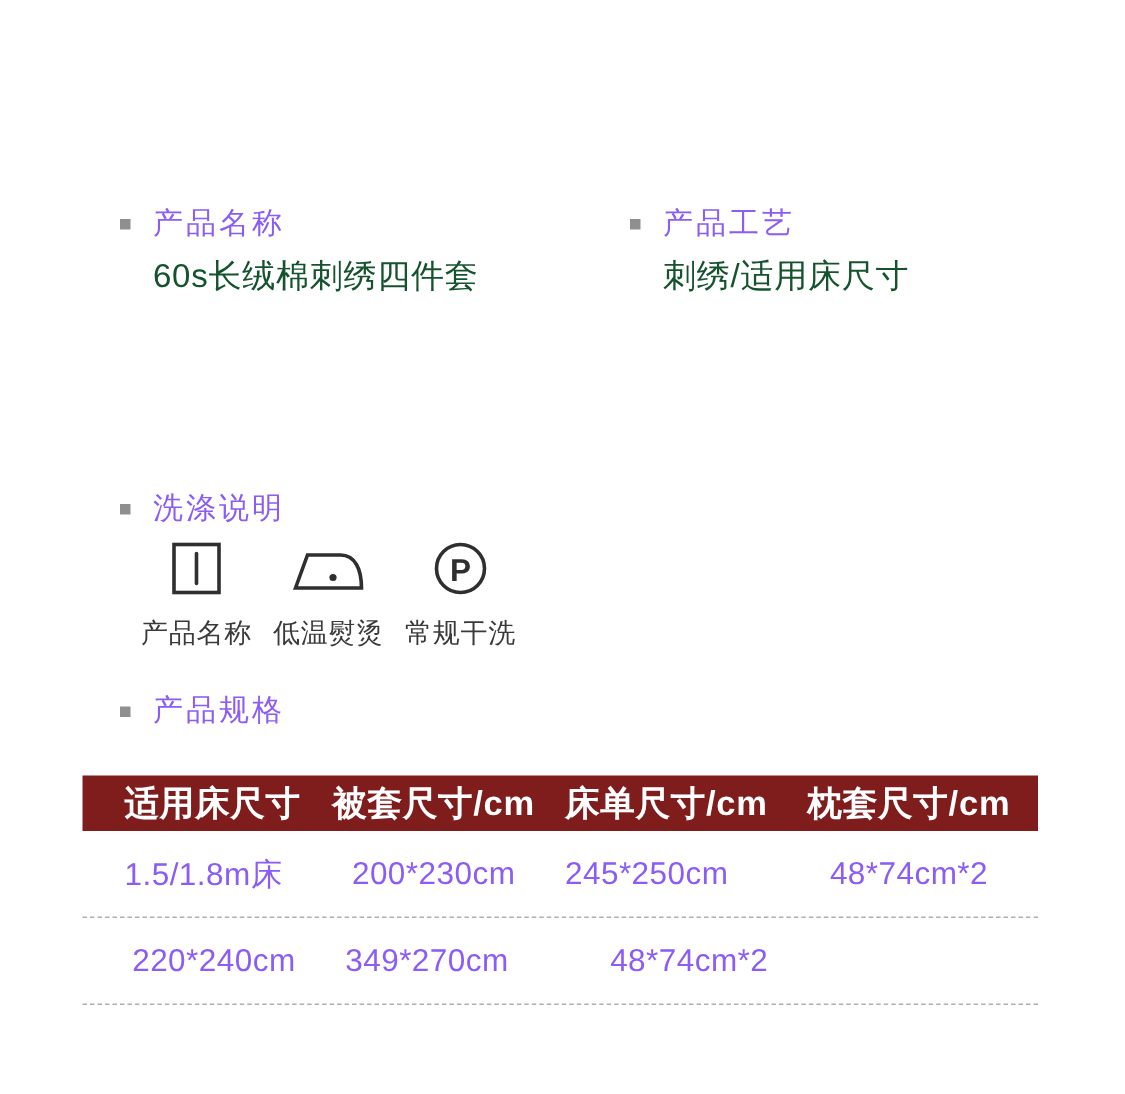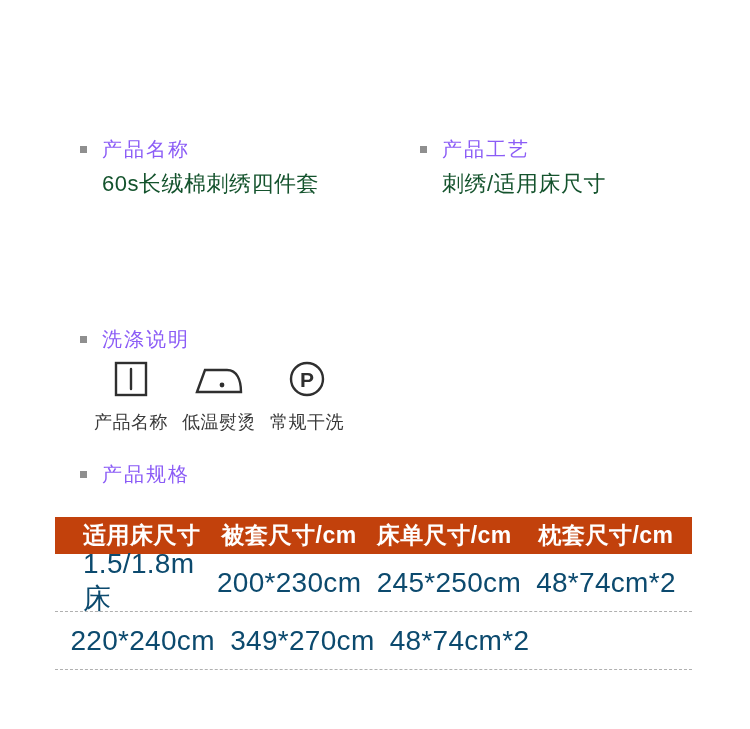--- a/index.html
+++ b/index.html
@@ -45,27 +45,27 @@
     margin-top:8px;font-size:18px;color:#3a3a3a;white-space:nowrap;letter-spacing:0.5px;
   }
   .stroke{fill:none;stroke:#2f2f2f;stroke-width:2.4;stroke-linecap:round;stroke-linejoin:miter;}
   .fillglyph{fill:#2f2f2f;stroke:none;font-family:"Liberation Sans","DejaVu Sans",sans-serif;}
 
   
   .spec-table{
     position:absolute;left:55px;top:517px;width:637px;
   }
   .spec-header{
-    display:flex;align-items:center;height:37px;background:#c2410c;color:#ffffff;
+    display:flex;align-items:center;height:37px;background:#7f1d1d;color:#ffffff;
     font-size:23px;font-weight:600;letter-spacing:0.5px;
   }
   .spec-row{
     display:flex;align-items:center;height:57px;
     border-bottom:1px dashed #b0b0b0;
-    font-size:28px;color:#0c4a6e;letter-spacing:0.3px;
+    font-size:21px;color:#8b5cf6;letter-spacing:0.3px;
   }
   .c1{width:23%;box-sizing:border-box;padding-left:28px;text-align:left;}
   .c2{width:27.5%;text-align:center;}
   .c3{width:22.5%;text-align:left;}
   .c4{width:27%;text-align:center;}
 </style>
 </head>
 <body>
 
 <div class="page">

